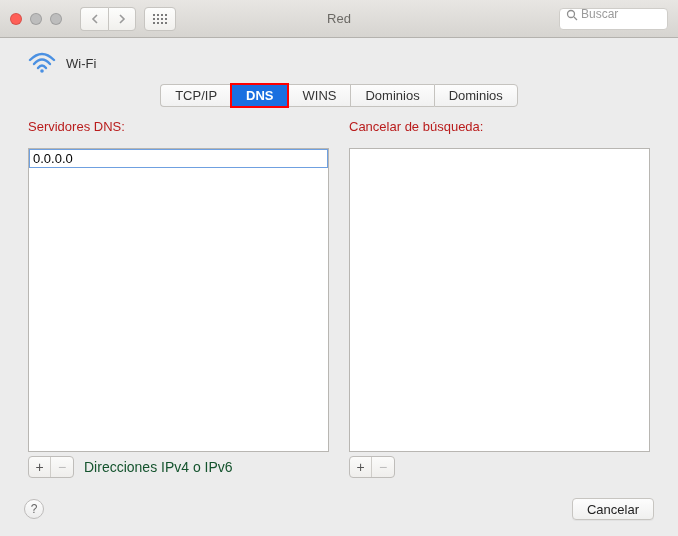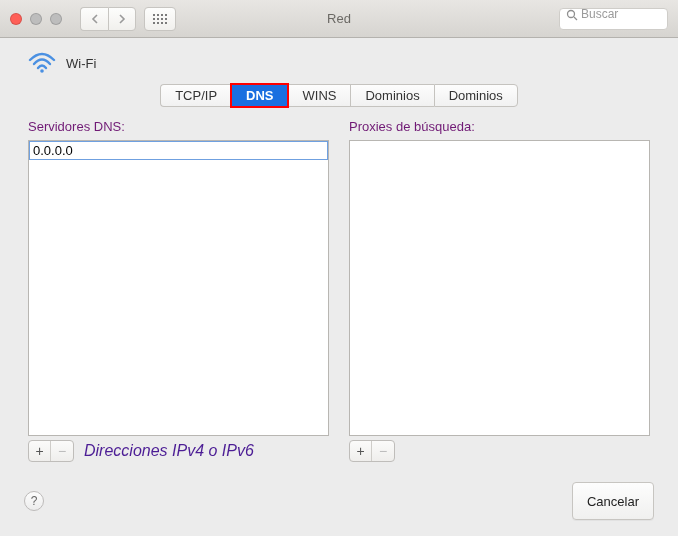--- a/index.html
+++ b/index.html
@@ -138,21 +138,21 @@
     }
 
     .panel {
       margin: 12px 28px 0 28px;
       flex: 1;
       display: flex;
       gap: 20px;
       padding-bottom: 10px;
     }
     .col { flex: 1; display: flex; flex-direction: column; }
-    .col-label { font-size: 13px; color: #701a75; margin-bottom: 6px; }
+    .col-label { font-size: 13px; color: #b91c1c; margin-bottom: 14px; }
     .listbox {
       background: #fff;
       border: 1px solid #b8b6b2;
       flex: 1;
       height: 272px;
       overflow: hidden;
     }
     .listrow {
       padding: 2px 4px;
       font-size: 13px;
@@ -193,44 +193,43 @@
       align-items: center;
       justify-content: center;
       color: #555;
       font-size: 14px;
       line-height: 1;
     }
     .pm-btn.disabled { color: #bbb; }
     .pm-btn:first-child { border-right: 1px solid #cfcdc9; }
     .hint-text {
       margin-left: 10px;
-      font-size: 16px;
-      color: #4c1d95;
-      font-style: italic;
+      font-size: 14px;
+      color: #14532d;
     }
 
     .footer {
       display: flex;
       align-items: center;
       padding: 10px 24px 16px 24px;
       gap: 10px;
     }
     .help-btn {
       width: 20px; height: 20px;
       border-radius: 50%;
       border: 1px solid #bdbbba;
       background: linear-gradient(#fdfdfd,#ececec);
       display: flex;
       align-items: center; justify-content: center;
       font-size: 12px; color: #666;
     }
     .spacer { flex: 1; }
     .push-btn {
       min-width: 72px;
-      height: 38px;
+      height: 22px;
       padding: 0 14px;
       background: linear-gradient(#fdfdfd, #f0f0ef);
       border: 1px solid #c7c5c1;
       border-radius: 4px;
       font-size: 13px;
       color: #222;
       box-shadow: 0 1px 0 rgba(0,0,0,0.04);
     }
   </style>
 </head>
@@ -316,21 +315,21 @@
             </div>
           <div class="pm-btn disabled">
               <span>−</span>
             </div>
         </div>
         <span class="hint-text">Direcciones IPv4 o IPv6</span>
       </div>
     </div>
 
     <div class="col">
-      <div class="col-label">Proxies de búsqueda:</div>
+      <div class="col-label">Cancelar de búsqueda:</div>
       <div class="listbox"></div>
       <div class="list-controls">
         <div class="pm-group">
           <div class="pm-btn">
               <span>+</span>
             </div>
           <div class="pm-btn disabled">
               <span>−</span>
             </div>
         </div>

